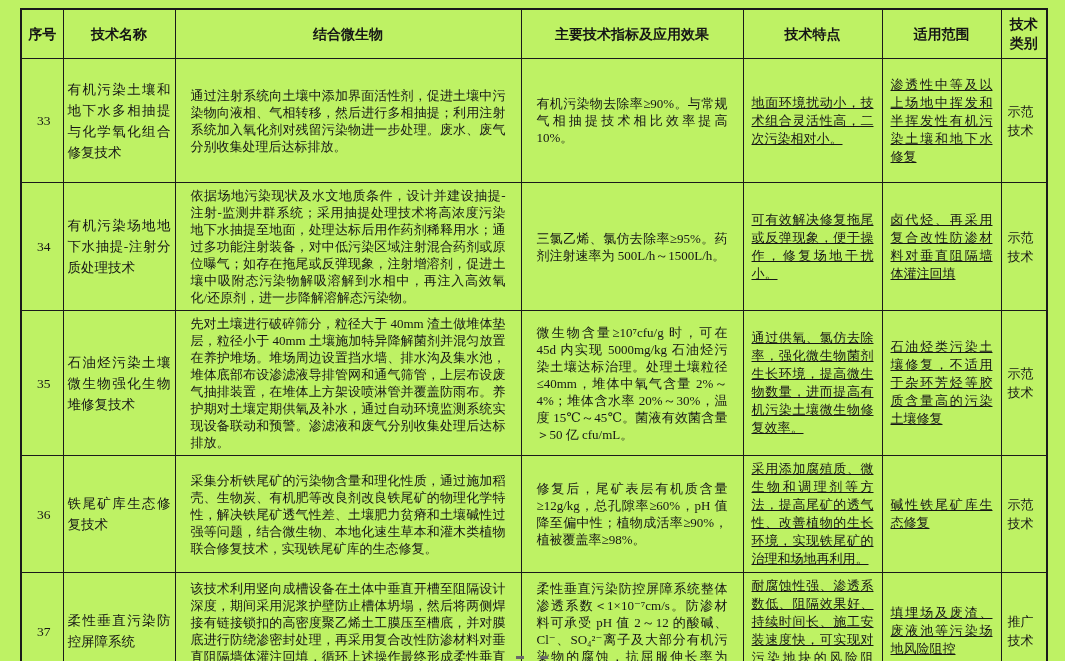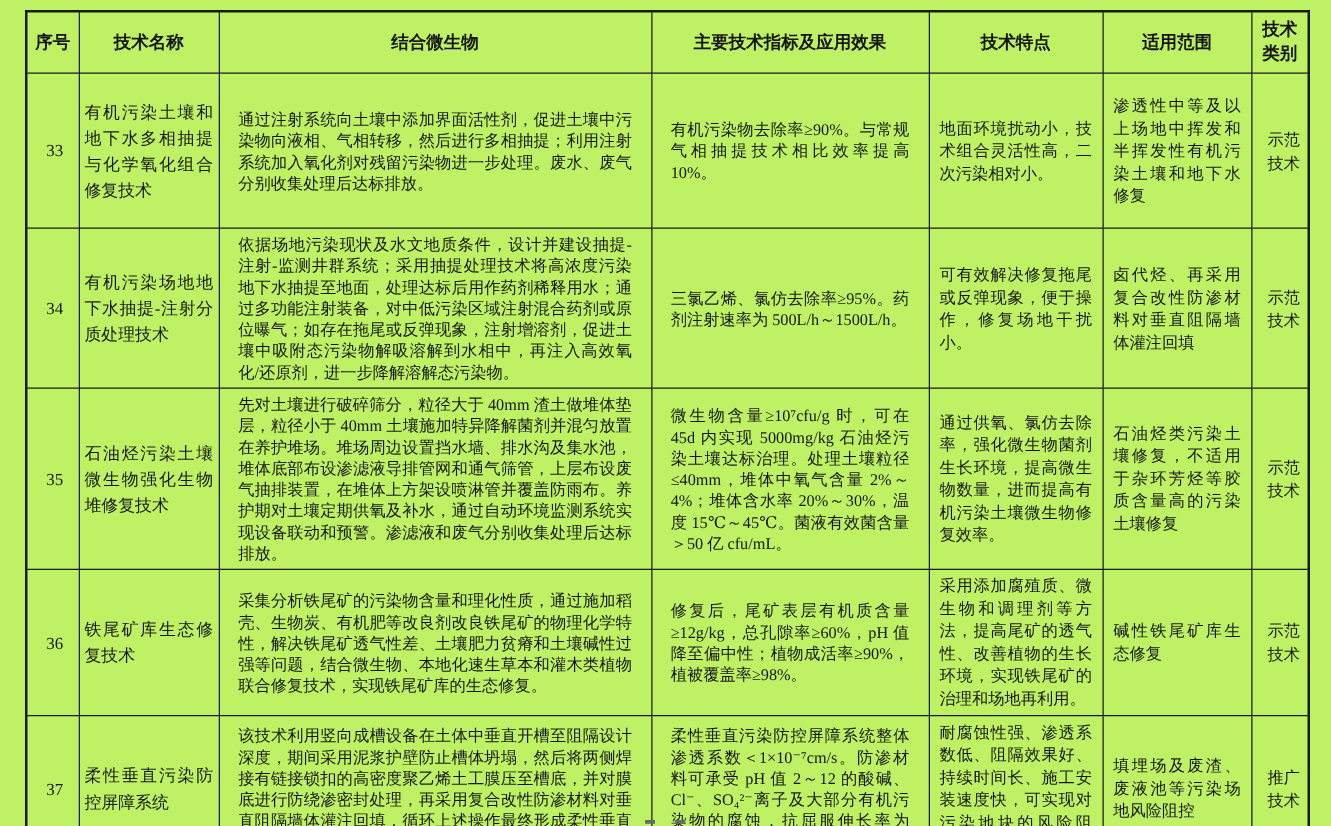--- a/index.html
+++ b/index.html
@@ -56,22 +56,22 @@
     text-align: justify;
     text-justify: inter-character;
     padding: 4px 4px;
     font-size: 13.5px;
     line-height: 21px;
   }
   td.cell-proc, td.cell-ind, td.cell-feat, td.cell-scope {
     text-align: justify;
     text-justify: inter-ideograph;
   }
-  td.cell-feat, td.cell-scope { line-height: 18px; padding: 4px 8px; }
-  td.cell-cat { text-align: right; padding: 4px 6px; line-height: 19px; }
+  td.cell-feat, td.cell-scope { line-height: 18px; padding: 4px 8px; text-decoration: underline; }
+  td.cell-cat { text-align: left; padding: 4px 6px; line-height: 19px; }
 
   tr.row-33 { height: 124px; }
   tr.row-34 { height: 121px; }
   tr.row-35 { height: 135px; }
   tr.row-36 { height: 108px; }
   tr.row-37 { height: 108px; }
 
   .page-frag {
     position: absolute;
     left: 516px;

